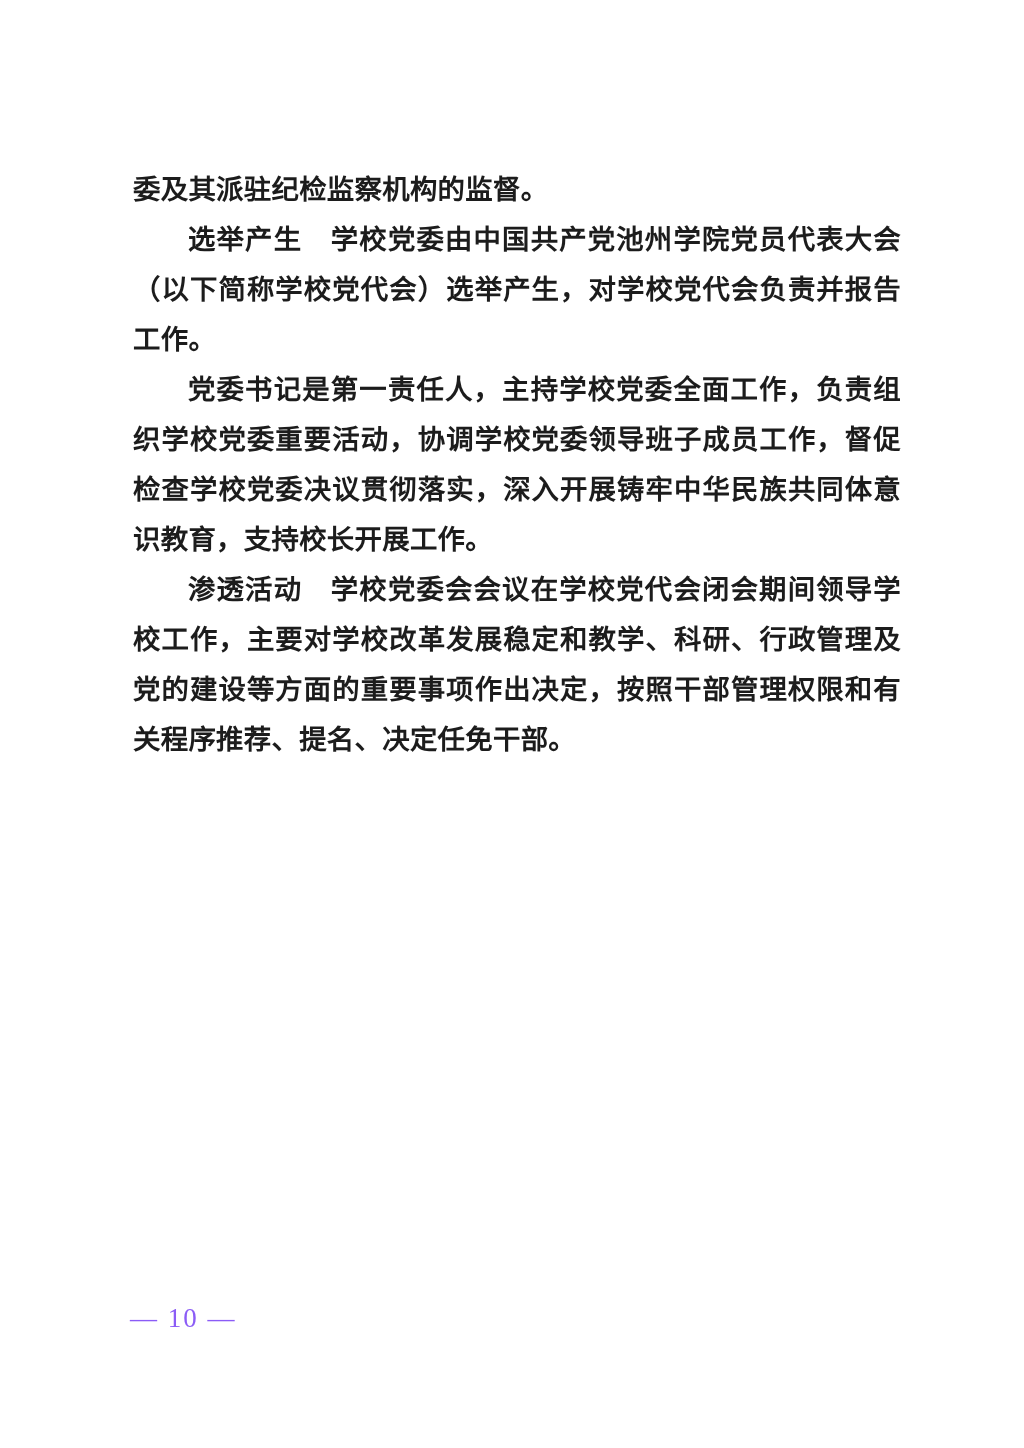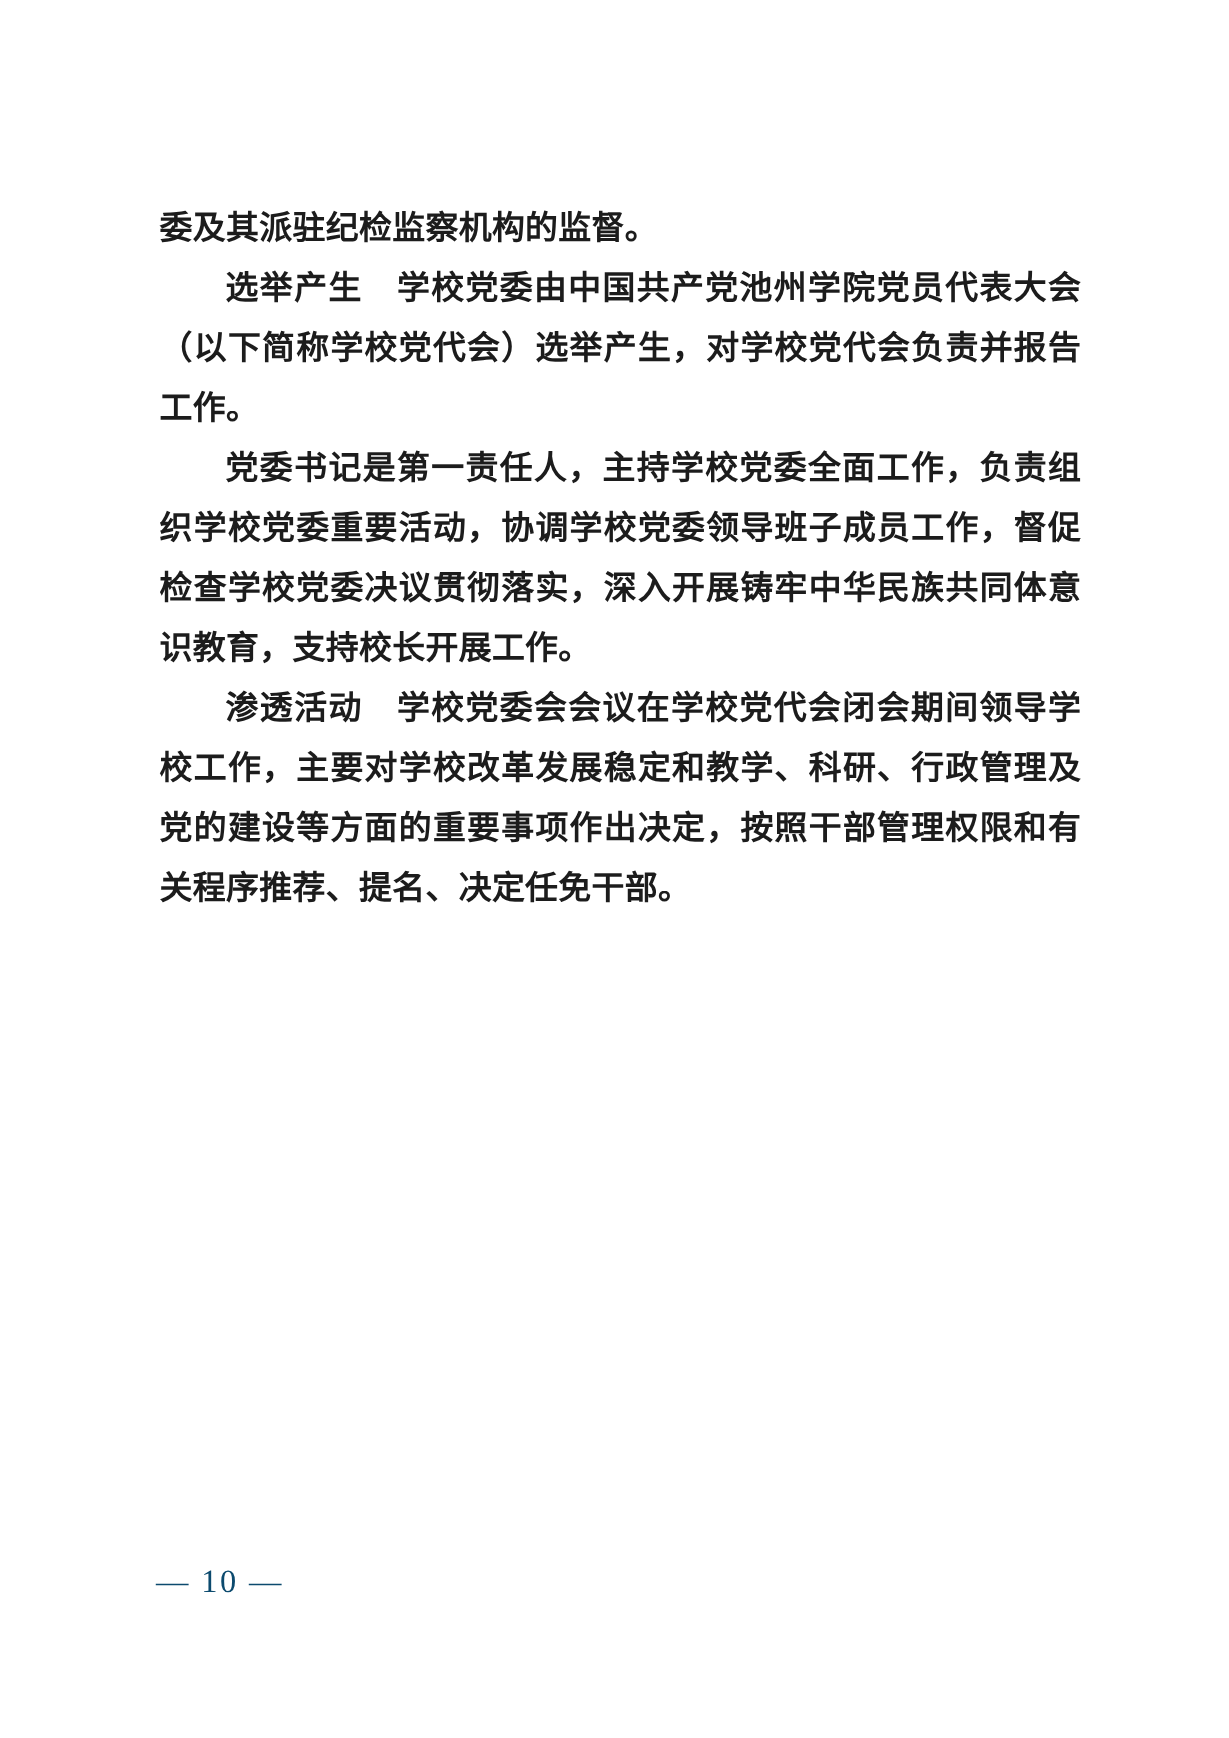--- a/index.html
+++ b/index.html
@@ -40,21 +40,21 @@
   }
   .seg { font-weight: bold; }
   .seg.bold { font-weight: bold; }
   .page-footer {
     position: absolute;
     left: 130px;
     top: 1298px;
     font-size: 27px;
     line-height: 40px;
     letter-spacing: 2px;
-    color: #0c4a6e;
+    color: #8b5cf6;
   }
 </style>
 </head>
 <body>
 
 <div class="page">
 
   <div class="doc-body">
       <p class="doc-par"><span class="seg">委及其派驻纪检监察机构的监督。</span></p>
       <p class="doc-par indent"><span class="seg bold">选举产生</span><span class="seg">　学校党委由中国共产党池州学院党员代表大会（以下简称学校党代会）选举产生，对学校党代会负责并报告工作。</span></p>

